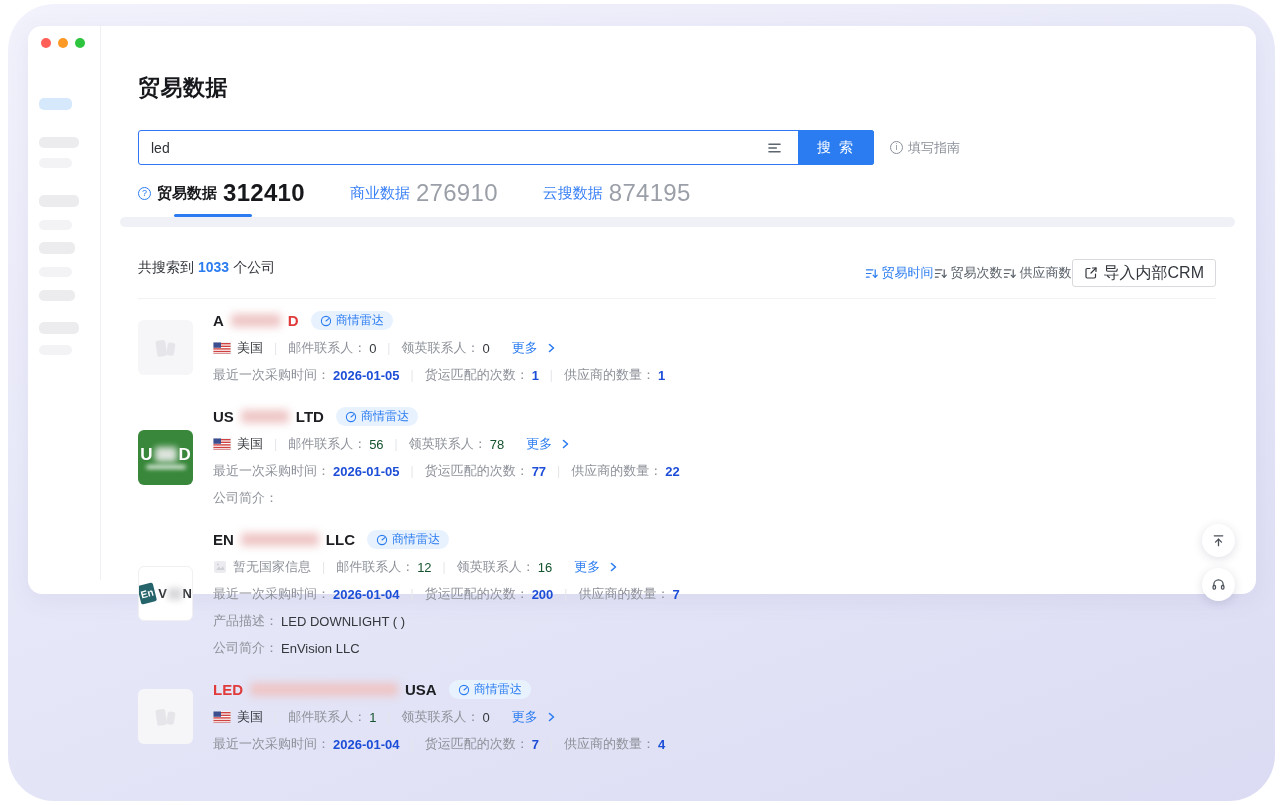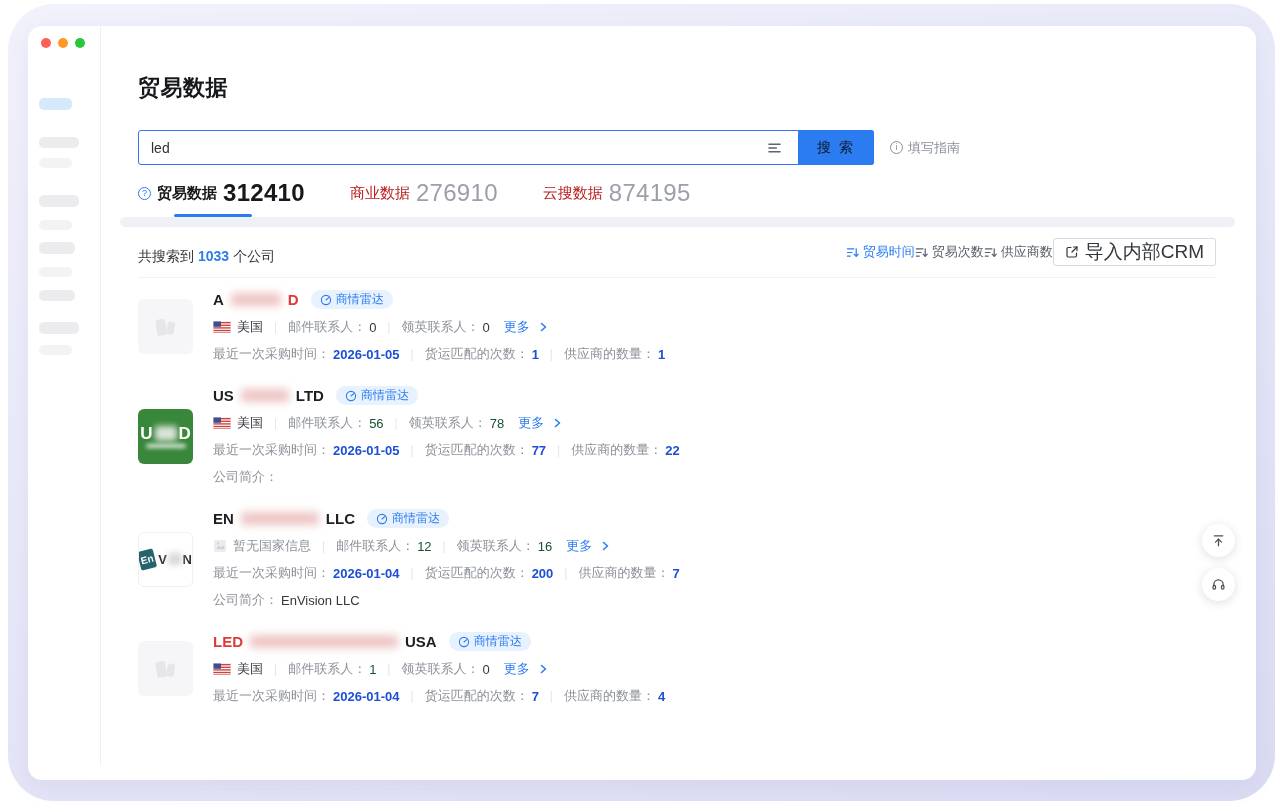--- a/index.html
+++ b/index.html
@@ -1,57 +1,57 @@
 <!DOCTYPE html>
 <html><head>
 <meta charset="utf-8">
 <style>
   html,body{margin:0;padding:0;}
   body{width:1280px;height:805px;background:#ffffff;font-family:"Liberation Sans","DejaVu Sans",sans-serif;position:relative;overflow:hidden;-webkit-font-smoothing:antialiased;}
   .frame{position:absolute;left:8px;top:4px;right:5px;bottom:4px;border-radius:46px;background:linear-gradient(160deg,#f2f2fc 0%,#e7e8f8 45%,#dbdcf3 100%);}
-  .window{position:absolute;left:28px;top:26px;width:1228px;height:754px;background:#fff;border-radius:14px;box-shadow:0 6px 24px rgba(90,90,150,.08);}
+  .window{position:absolute;left:28px;top:26px;width:1228px;height:568px;background:#fff;border-radius:14px;box-shadow:0 6px 24px rgba(90,90,150,.08);}
   
   .dots{position:absolute;left:13px;top:12px;display:flex;gap:7px;}
   .dot{width:10px;height:10px;border-radius:50%;}
   .dot.r{background:#ff5f57}.dot.o{background:#fd9a26}.dot.g{background:#2dc43e}
   
   .sidebar{position:absolute;left:0;top:0;bottom:14px;width:72px;border-right:1px solid #eef0f4;}
   .sk{position:absolute;border-radius:5px;}
   .sk.blue{background:#d6e8fb;}
   .sk.w{background:#ececef;}
   .sk.n{background:#f3f3f6;}
   
   .main{position:absolute;left:73px;top:0;right:0;bottom:0;padding:0 21px 0 19px;}
   .inner{padding:0 19px 0 18px;}
   .page-title{margin:0;padding-top:47px;font-size:22px;font-weight:700;color:#17181c;letter-spacing:.5px;}
   
   .search-row{display:flex;align-items:center;margin-top:27px;height:35px;}
   .search-box{display:flex;align-items:center;width:736px;height:35px;box-sizing:border-box;border:1px solid #3076f7;border-radius:3px;background:#fff;}
   .search-input{flex:1;height:100%;border:none;outline:none;padding:0 8px 0 12px;font-size:14px;color:#2f3238;font-family:inherit;background:transparent;}
   .filter-btn{width:32px;height:100%;display:flex;align-items:center;justify-content:center;cursor:pointer;color:#5d646e;}
-  .search-btn{height:35px;width:76px;margin:-1px -1px -1px 8px;background:#2b7cf0;border:none;border-radius:0 3px 3px 0;color:#0f172a;font-size:14px;font-family:inherit;cursor:pointer;letter-spacing:2px;}
+  .search-btn{height:35px;width:76px;margin:-1px -1px -1px 8px;background:#2b7cf0;border:none;border-radius:0 3px 3px 0;color:#ffffff;font-size:14px;font-family:inherit;cursor:pointer;letter-spacing:2px;}
   .guide{display:inline-flex;align-items:center;gap:5px;margin-left:16px;font-size:13px;color:#8a8f99;cursor:pointer;}
   .circ{width:13px;height:13px;box-sizing:border-box;border:1px solid currentColor;border-radius:50%;display:inline-flex;align-items:center;justify-content:center;font-size:9px;line-height:1;font-style:normal;}
   
   .tabs{display:flex;align-items:center;gap:45px;margin-top:14px;padding-bottom:10px;position:relative;}
   .tab{display:inline-flex;align-items:center;gap:6px;cursor:pointer;}
   .tab .circ{color:#2b7cf0;}
-  .tab-label{font-size:15px;color:#b91c1c;}
+  .tab-label{font-size:15px;color:#3b82f6;}
   .tab-count{font-size:24px;color:#9b9fa8;letter-spacing:.3px;}
   .tab.active .tab-label,.tab.active .tab-count{color:#17181b;font-weight:700;}
   .ink{position:absolute;left:36px;bottom:0;width:78px;height:3px;border-radius:2px;background:#2b7cf0;}
   .band{height:10px;border-radius:5px;background:#eff1f7;}
   
-  .results-head{display:flex;align-items:flex-end;justify-content:space-between;padding:11px 0 11px;border-bottom:1px solid #f1f2f5;}
+  .results-head{display:flex;align-items:flex-start;justify-content:space-between;padding:11px 0 11px;border-bottom:1px solid #f1f2f5;margin-top:21px;}
   .summary{font-size:14px;color:#33363c;}
   .summary .cnt{color:#2b7cf0;font-weight:700;margin:0 4px;}
   .controls{display:flex;align-items:center;}
   .sort{display:inline-flex;align-items:center;gap:4px;font-size:13px;color:#596068;cursor:pointer;}
   .sort.active{color:#2b7cf0;}
-  .import-btn{display:inline-flex;align-items:center;gap:6px;height:28px;padding:0 11px;background:#fff;border:1px solid #d8dade;border-radius:3px;font-size:19px;color:#33373d;font-family:inherit;cursor:pointer;}
+  .import-btn{display:inline-flex;align-items:center;gap:6px;height:28px;padding:0 11px;background:#fff;border:1px solid #d8dade;border-radius:3px;font-size:16px;color:#33373d;font-family:inherit;cursor:pointer;}
   
   .row{display:flex;align-items:center;padding:12px 0 11px;cursor:pointer;}
   .logo{width:55px;height:55px;border-radius:6px;margin-right:20px;flex:none;display:flex;align-items:center;justify-content:center;overflow:hidden;}
   .logo.ph{background:#f6f6f8;}
   .logo.green{background:#38873a;flex-direction:column;gap:2px;}
   .gl-top{display:flex;align-items:center;gap:2px;color:#fff;font-weight:700;font-size:17px;line-height:1;}
   .gl-blur{width:22px;height:15px;background:#dde4dd;filter:blur(3px);border-radius:2px;}
   .gl-sub{width:40px;height:4px;background:rgba(255,255,255,.85);filter:blur(2px);border-radius:2px;}
   .logo.env{background:#fff;border:1px solid #f0f0f2;box-sizing:border-box;}
   .env-d{width:19px;height:19px;background:#26646b;color:#fff;font-size:10px;font-weight:700;display:flex;align-items:center;justify-content:center;transform:rotate(-14deg);border-radius:2px;margin-right:3px;}
@@ -62,21 +62,21 @@
   .cname{display:inline-flex;align-items:center;font-size:15px;font-weight:700;color:#1c1e22;}
   .cname .red{color:#e03a3a;}
   .blurseg{display:inline-block;height:13px;border-radius:2px;background:#eec4c4;filter:blur(4px);margin:0 7px;}
   .badge{display:inline-flex;align-items:center;gap:4px;margin-left:12px;height:19px;padding:0 9px;border-radius:10px;background:#e8f2fe;color:#2b7cf0;font-size:12px;cursor:pointer;}
   .mline{display:flex;align-items:center;font-size:13px;margin-top:9px;white-space:nowrap;overflow:hidden;}
   .lbl{color:#8d9199;}
   .val{color:#34373c;margin-left:3px;}
   .val.blue{color:#14532d;}
   .val.strong{font-weight:700;color:#1d4ed8;}
   .sep{color:#e4e6ea;margin:0 11px;font-size:12px;}
-  .more{display:inline-flex;align-items:center;gap:9px;margin-left:14px;color:#2b7cf0;font-weight:500;cursor:pointer;}
+  .more{display:inline-flex;align-items:center;gap:9px;margin-left:22px;color:#2b7cf0;font-weight:500;cursor:pointer;}
   .flag{margin-right:6px;display:inline-flex;}
   .nc-ic{margin-right:6px;display:inline-flex;}
   .country{color:#34373c;}
   
   .float-btn{position:absolute;right:21px;width:33px;height:33px;border-radius:50%;background:#fff;box-shadow:0 2px 10px rgba(60,60,100,.16);display:flex;align-items:center;justify-content:center;cursor:pointer;}
   .fb1{top:498px;}
   .fb2{top:542px;}
 </style>
 </head>
 <body>
@@ -376,20 +376,24 @@
             <span class="lbl">最近一次采购时间：</span>
             <span class="val strong">2026-01-04</span>
             <span class="sep">|</span>
             <span class="lbl">货运匹配的次数：</span>
             <span class="val strong">200</span>
             <span class="sep">|</span>
             <span class="lbl">供应商的数量：</span>
             <span class="val strong">7</span>
           </div>
           <div class="mline">
+            <span class="lbl">产品描述：</span>
+            <span class="val">LED DOWNLIGHT ( )</span>
+          </div>
+          <div class="mline">
             <span class="lbl">公司简介：</span>
             <span class="val">EnVision LLC</span>
           </div>
         </div>
       </div>
 
       <div class="row">
         <div class="logo ph">
           <svg width="28" height="28" viewBox="0 0 26 26">
               <g fill="#e6e6ea">

